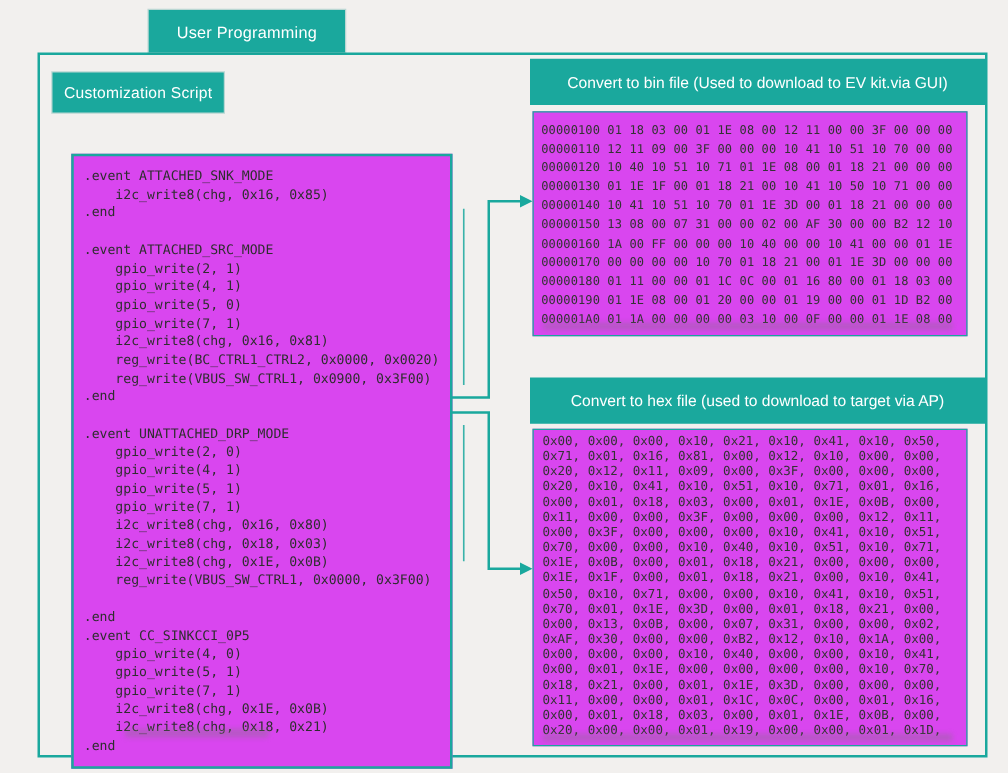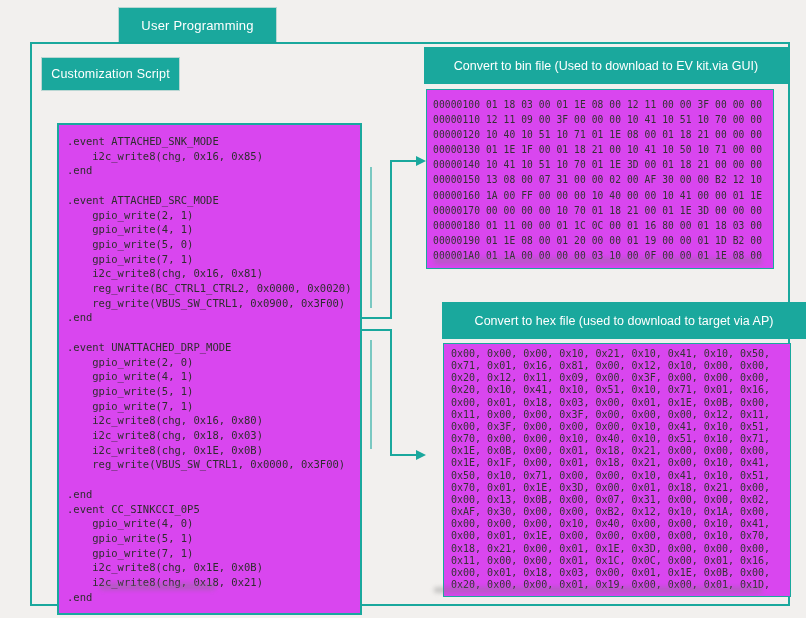--- a/index.html
+++ b/index.html
@@ -20,34 +20,34 @@
     box-shadow:0 0 0 1px rgba(20,140,130,.25);
   }
   .badge.user-prog{left:119px;top:8px;width:157px;height:34px;z-index:3;}
   .badge.custom-script{left:42px;top:58px;width:137px;height:32px;font-size:12.5px;z-index:3;}
   .header-bar{
     position:absolute;background:#1aa89d;color:#ffffff;
     display:flex;align-items:center;justify-content:center;
     font-size:12.5px;font-weight:500;z-index:3;
   }
   .header-bar.bin{left:424px;top:47px;width:364px;height:37px;}
-  .header-bar.hex{left:424px;top:302px;width:364px;height:37px;margin-left:18px;}
+  .header-bar.hex{left:424px;top:302px;width:364px;height:37px;}
   .code-box{
     position:absolute;background:#d946ef;border:2px solid #1aa89d;
     z-index:2;overflow:hidden;
   }
   .code-box pre{
     margin:0;color:#2e2e2e;
     font-family:"DejaVu Sans Mono","Liberation Mono",monospace;
   }
   .script-box{left:57px;top:100px;width:301px;height:488px;border-width:2px;margin-top:23px;}
   .script-box pre{padding:9px 8px;font-size:10.5px;line-height:14.7px;}
   .bin-box{left:426px;top:89px;width:346px;height:178px;border-width:1.5px;}
   .bin-box pre{padding:7px 6px;font-size:9.6px;line-height:15.1px;letter-spacing:.1px;color:#333;}
-  .hex-box{left:426px;top:343px;width:346px;height:252px;border-width:1.5px;margin-left:17px;}
+  .hex-box{left:426px;top:343px;width:346px;height:252px;border-width:1.5px;}
   .hex-box pre{padding:4px 7px;font-size:10px;line-height:12.15px;color:#333;}
   .smudge{
     position:absolute;z-index:4;border-radius:2px;
     background:rgba(120,120,120,.35);filter:blur(2px);
   }
   svg.connectors{position:absolute;left:0;top:0;width:806px;height:618px;z-index:5;pointer-events:none;}
 </style>
 </head>
 <body>
 

